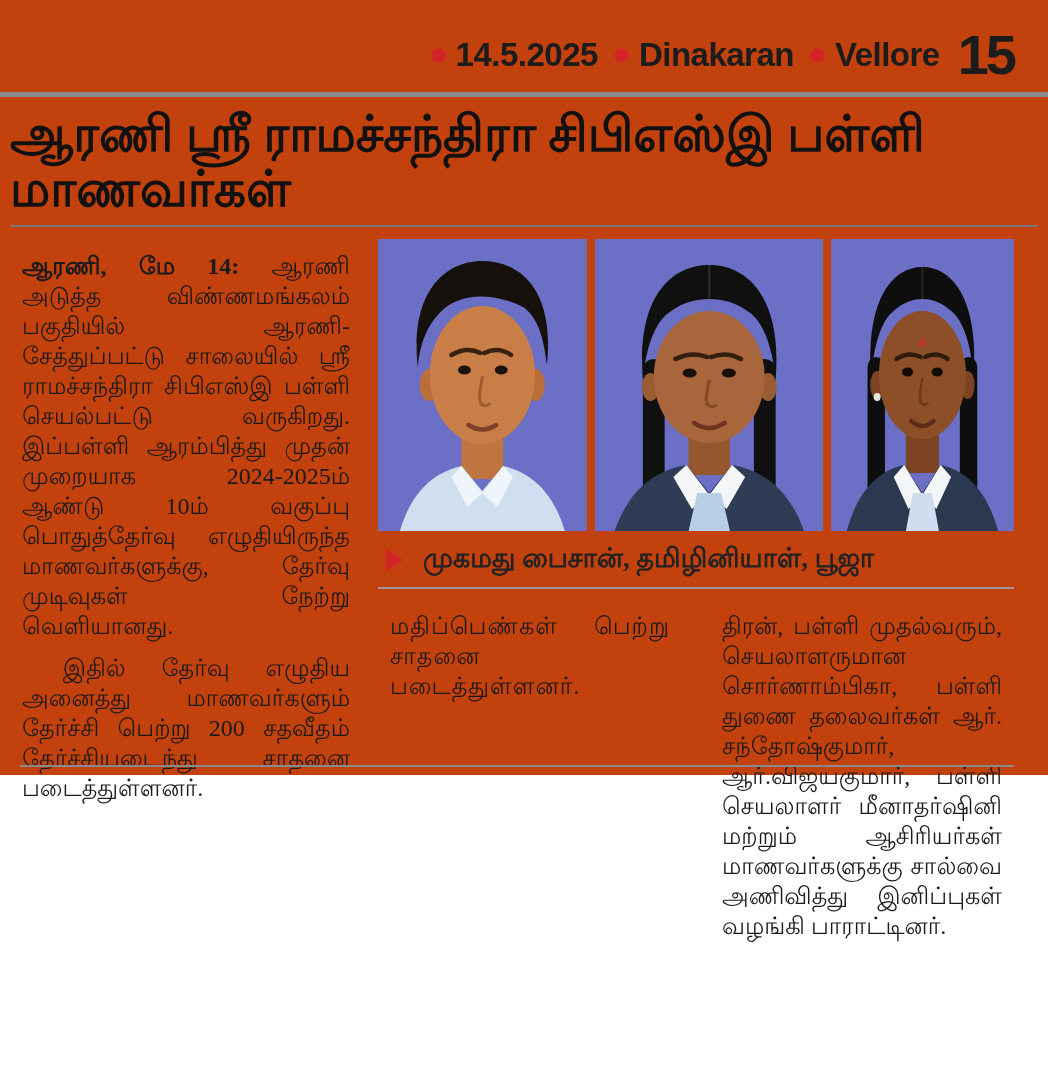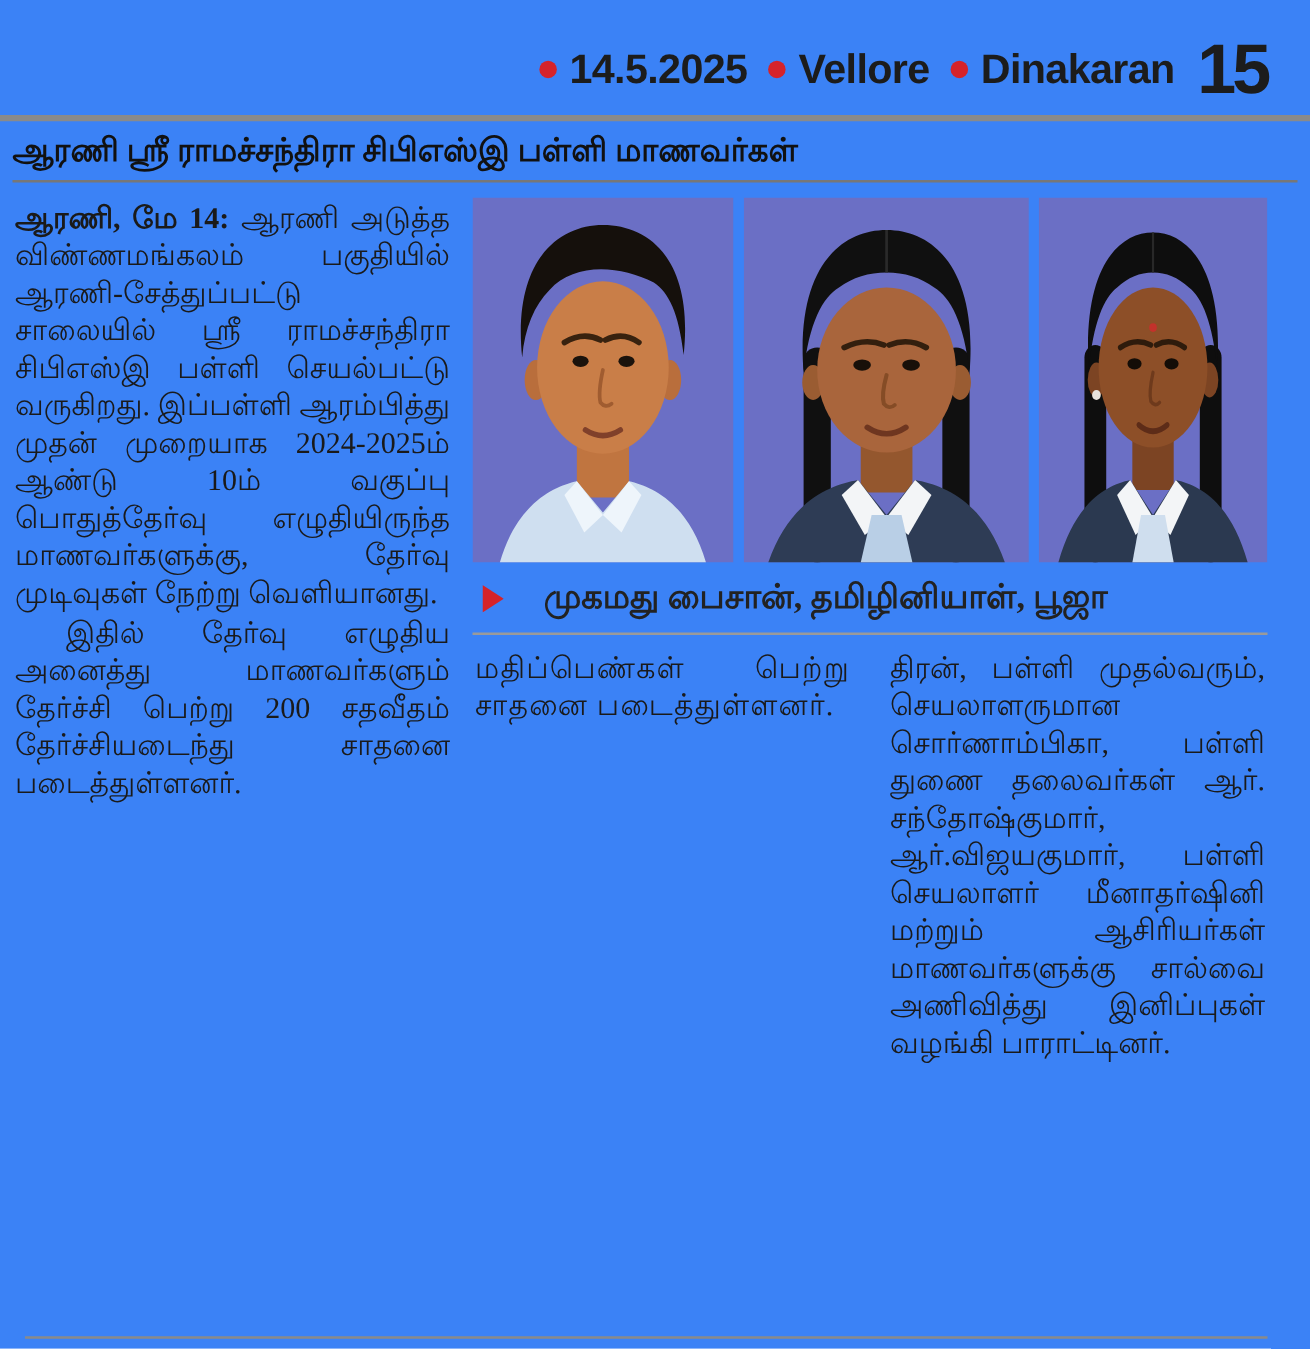--- a/index.html
+++ b/index.html
@@ -2,70 +2,70 @@
 <html><head>
 <meta charset="utf-8">
 <style>
   * { margin:0; padding:0; box-sizing:border-box; }
   html,body { background:#ffffff; }
   body {
     width:1048px; height:1079px; overflow:hidden;
     font-family:"Liberation Serif", serif;
     color:#161616;
   }
-  .page { width:1048px; height:1079px; position:relative; background:#3b82f6; }
+  .page { width:1048px; height:775px; position:relative; background:#c2410c; }
 
   
   .masthead {
     height:92px;
     display:flex; align-items:center; justify-content:flex-end;
     gap:16px; padding:18px 34px 0 0;
     font-family:"Liberation Sans", sans-serif; font-weight:bold; color:#1c1c1c;
   }
   .mast-item { display:flex; align-items:center; gap:10px; font-size:33px; letter-spacing:-0.5px; }
   .mast-item svg { display:block; }
   .page-number { font-size:56px; font-weight:900; letter-spacing:-3px; line-height:1; margin-left:2px; }
   .top-rule { height:5px; background:#8a8a8a; width:100%; }
 
   
   .kicker-wrap { padding:10px 10px 0 10px; }
   .kicker {
-    font-size:26px; font-weight:700; line-height:1.1; color:#111;
+    font-size:50px; font-weight:700; line-height:1.1; color:#111;
     padding-bottom:8px; border-bottom:2px solid #777;
   }
 
   
   .headline {
     padding:8px 10px 0 10px;
     font-size:63px; font-weight:800; line-height:1.14; color:#0d0d0d;
     letter-spacing:-1px;
   }
   .headline div { white-space:nowrap; }
 
   
   .article { display:flex; gap:16px; padding:12px 34px 0 10px; }
   .coltext { font-size:24px; line-height:30px; text-align:justify; color:#1a1a1a; }
-  .coltext p { margin:2px; }
+  .coltext p { margin:12px; }
   .coltext p.indent { text-indent:1.7em; }
   .dateline { font-weight:bold; }
   .col-left { width:352px; flex:0 0 352px; }
 
   .right-zone { flex:1; display:flex; flex-direction:column; }
 
   
   .photo-strip { display:flex; gap:8px; height:292px; }
   .portrait { flex:1; height:292px; }
   .portrait svg { width:100%; height:100%; display:block; }
   .p-boy   { flex:1.05; }
   .p-girl1 { flex:1.15; }
   .p-girl2 { flex:0.92; }
 
   
   .caption-row {
-    display:flex; align-items:center; gap:32px;
+    display:flex; align-items:center; gap:20px;
     padding:12px 0 10px 8px;
     border-bottom:2px solid #9a9a9a;
   }
   .caption-text { font-size:27px; font-weight:bold; color:#222; }
 
   
   .cols2 { display:flex; gap:28px; padding-top:10px; }
   .cols2 .col { flex:1; }
   .col-mid { letter-spacing:1px; }
 
@@ -84,27 +84,27 @@
     <span class="mast-item">
       <svg width="15" height="15" viewBox="0 0 15 15">
           <circle cx="7.5" cy="7.5" r="7" fill="#d5232a"></circle>
         </svg>
       <span>14.5.2025</span>
     </span>
     <span class="mast-item">
       <svg width="15" height="15" viewBox="0 0 15 15">
           <circle cx="7.5" cy="7.5" r="7" fill="#d5232a"></circle>
         </svg>
-      <span>Vellore</span>
+      <span>Dinakaran</span>
     </span>
     <span class="mast-item">
       <svg width="15" height="15" viewBox="0 0 15 15">
           <circle cx="7.5" cy="7.5" r="7" fill="#d5232a"></circle>
         </svg>
-      <span>Dinakaran</span>
+      <span>Vellore</span>
     </span>
     <span class="page-number">15</span>
   </div>
   <div class="top-rule"></div>
 
   <div class="kicker-wrap">
     <div class="kicker">ஆரணி ஸ்ரீ ராமச்சந்திரா சிபிஎஸ்இ பள்ளி மாணவர்கள்</div>
   </div>
 
 

